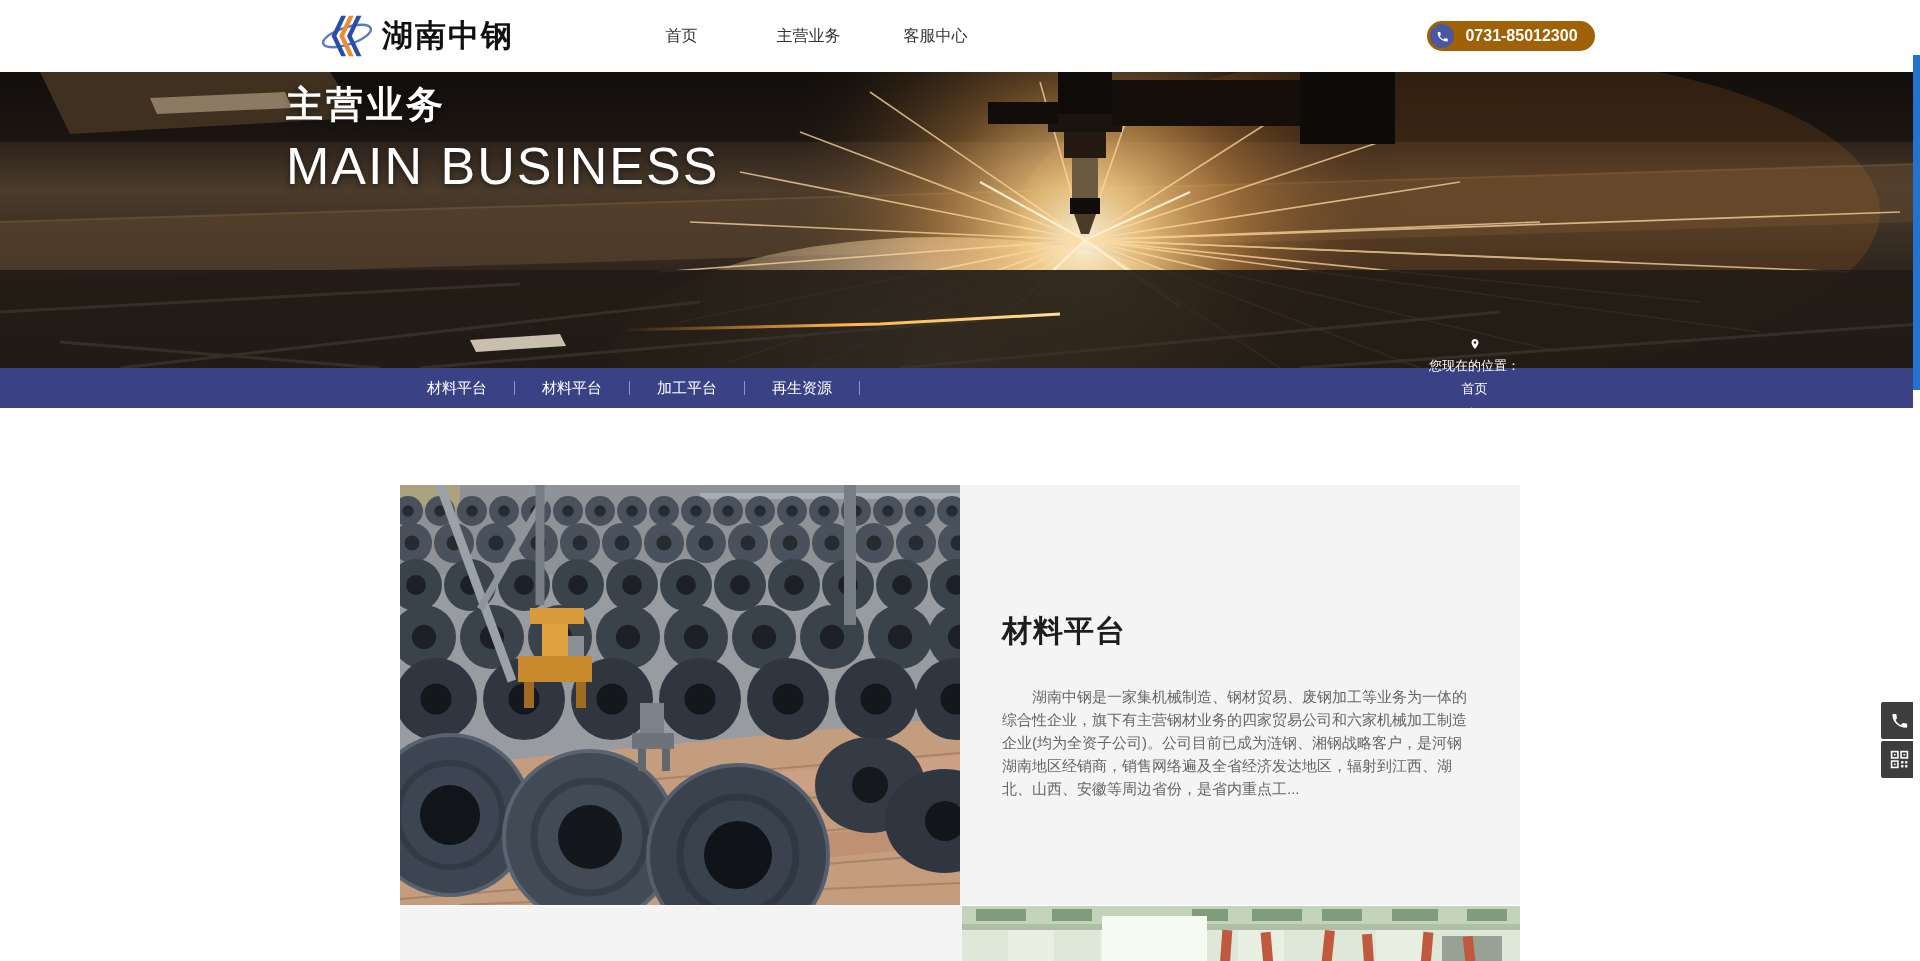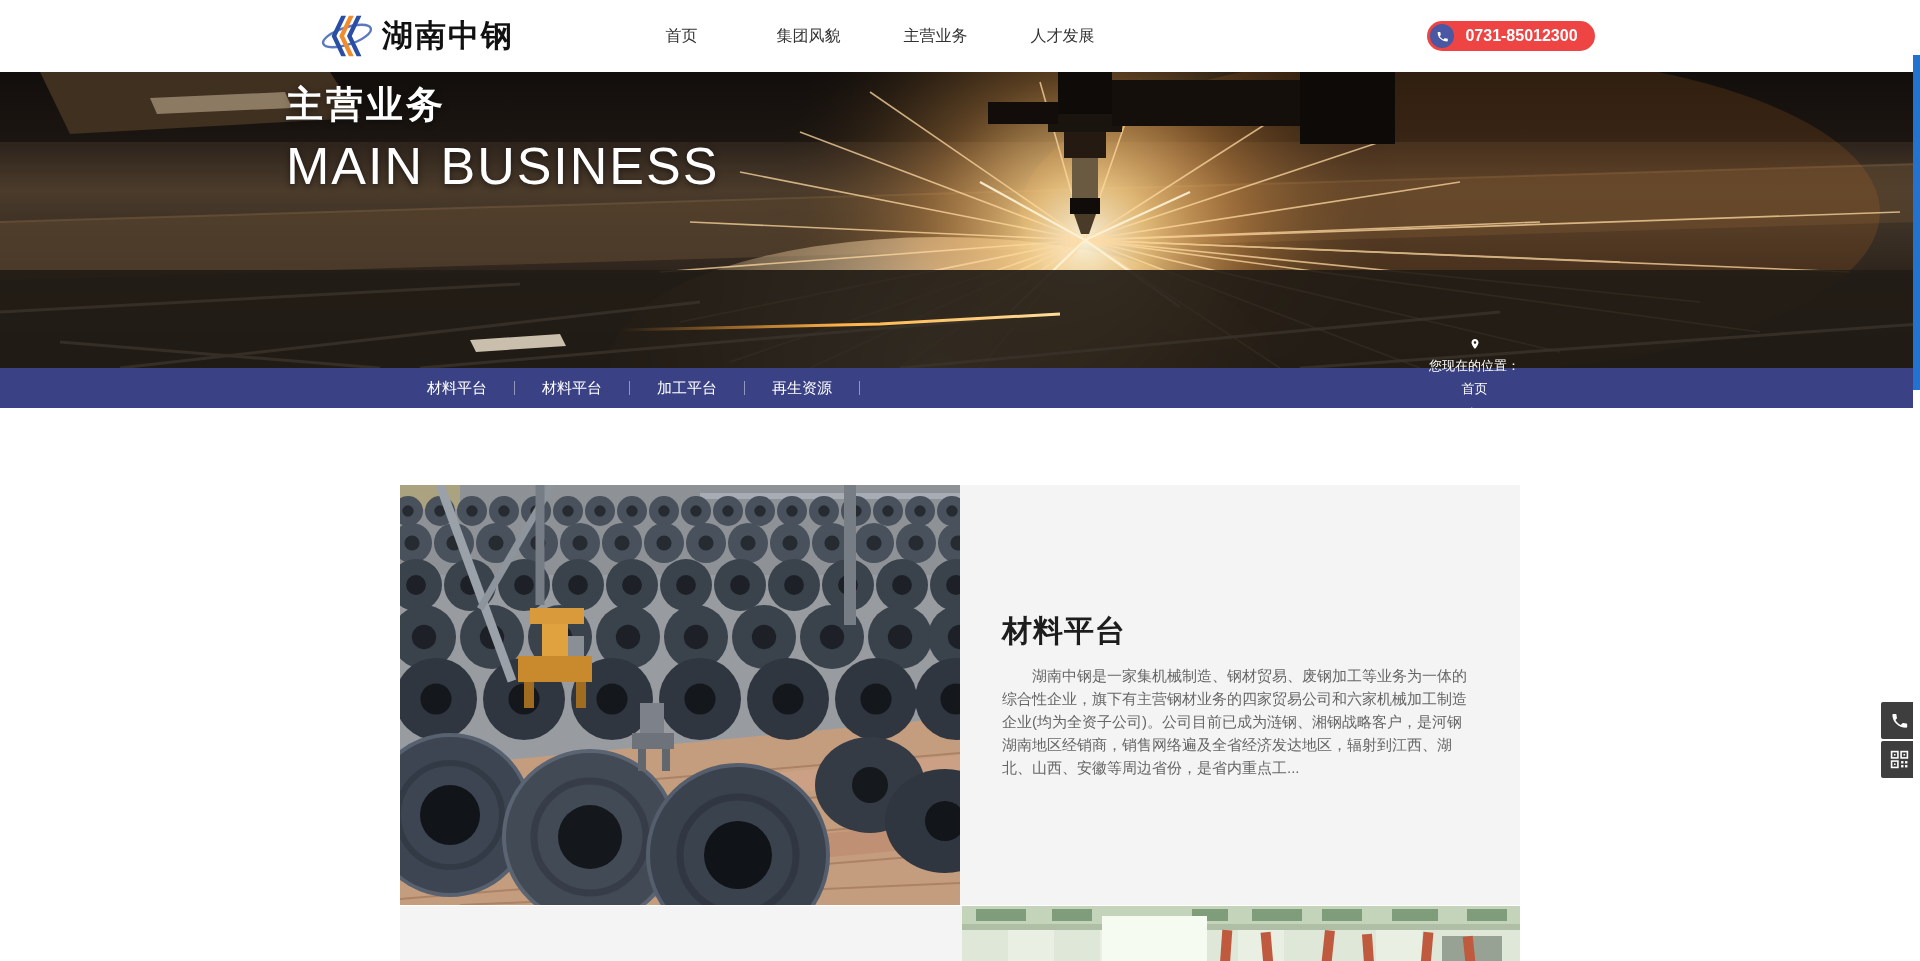--- a/index.html
+++ b/index.html
@@ -9,21 +9,21 @@
 
   
   .header { position:absolute; left:0; top:0; width:1920px; height:72px; background:#fff; z-index:5; }
   .logo { position:absolute; left:320px; top:11px; display:flex; align-items:center; cursor:pointer; }
   .logo svg { width:54px; height:50px; }
   .logo-text { font-size:31px; font-weight:bold; color:#111; letter-spacing:2px; margin-left:8px;text-align:center; }
   .nav { position:absolute; left:618px; top:0; height:72px; display:flex; list-style:none; }
   .nav li { width:127px; height:72px; display:flex; align-items:center; justify-content:center;
     font-size:16px; color:#333; cursor:pointer; }
   .phone-pill { position:absolute; right:325px; top:21px; width:168px; height:30px;
-    background:#ef4444; border-radius:16px; display:flex; align-items:center; }
+    background:#a16207; border-radius:16px; display:flex; align-items:center; }
   .phone-pill .pcirc { width:24px; height:24px; border-radius:50%; background:#4a57a2;
     margin-left:3px; display:flex; align-items:center; justify-content:center; }
   .phone-pill .pnum { color:#fff; font-size:16px; font-weight:bold; flex:1; text-align:center; padding-right:6px; }
 
   
   .hero { position:absolute; left:0; top:72px; width:1920px; height:296px; overflow:hidden; background:#241c15; }
   .hero svg.hero-art { position:absolute; left:0; top:0; width:1920px; height:296px; }
   .hero-titles { position:absolute; left:286px; top:8px; z-index:2; }
   .hero-cn { color:#fff; font-size:37px; font-weight:bold; letter-spacing:3px; text-shadow:0 2px 6px rgba(0,0,0,.5); }
   .hero-en { color:#fff; font-size:52px; font-weight:300; letter-spacing:2px; margin-top:6px; text-shadow:0 2px 6px rgba(0,0,0,.5); }
@@ -36,21 +36,21 @@
   .crumb { margin-left:auto; display:flex; align-items:center; color:#fff; font-size:13px; gap:5px;flex-direction:column; }
   .crumb .link { cursor:pointer; }
 
   
   .main { position:absolute; left:0; top:485px; width:1920px; }
   .row { width:1120px; margin:0 auto; display:flex; }
   .row1 { height:420px; }
   .row1 .photo { width:560px; height:420px; flex:none; }
   .row1 .textbox { flex:1; background:#f4f4f4; padding:126px 50px 0 42px; }
   .sec-title { font-size:30px; font-weight:bold; color:#1d1d1d; letter-spacing:1px; }
-  .sec-body { margin-top:12px; font-size:15px; color:#666; line-height:23px; text-indent:2em; }
+  .sec-body { margin-top:33px; font-size:15px; color:#666; line-height:23px; text-indent:2em; }
   .row2 { height:420px; margin-top:1px; }
   .row2 .textbox2 { flex:1; background:#f4f4f4; }
   .row2 .photo2 { width:558px; height:420px; flex:none; }
   .photo svg, .photo2 svg { display:block; width:100%; height:100%; }
 
   
   .side-tools { position:fixed; right:2px; top:702px; z-index:9; }
   .tool-btn { width:37px; height:37px; background:#3e3e3e; border-radius:2px; margin-bottom:2px;
     display:flex; align-items:center; justify-content:center; cursor:pointer; }
 
@@ -68,23 +68,22 @@
       <svg viewBox="0 0 56 52">
         <ellipse cx="28" cy="26" rx="26" ry="9" transform="rotate(-18 28 26)" fill="none" stroke="#5b79c0" stroke-width="2.5"></ellipse>
         <polygon points="22,5 27,5 17,26 27,47 22,47 12,26" fill="#2a4da5"></polygon>
         <polygon points="30,5 35,5 25,26 35,47 30,47 20,26" fill="#f08c2e"></polygon>
         <polygon points="38,5 43,5 33,26 43,47 38,47 28,26" fill="#2a4da5"></polygon>
       </svg>
       <span class="logo-text">湖南中钢</span>
     </div>
     <ul class="nav">
       <li>首页</li>
-      <li>集团风貌</li>
       <li>主营业务</li>
-      <li>人才发展</li>
+      <li>客服中心</li>
     </ul>
     <div class="phone-pill">
       <span class="pcirc">
         <svg width="13" height="13" viewBox="0 0 24 24">
             <path fill="#fff" d="M6.6 10.8c1.5 3 3.9 5.4 6.9 6.9l2.3-2.3c.3-.3.7-.4 1.1-.2 1.2.4 2.5.6 3.8.6.6 0 1 .4 1 1V20c0 .6-.4 1-1 1C10.4 21 3 13.6 3 4.7c0-.6.4-1 1-1h3.2c.6 0 1 .4 1 1 0 1.3.2 2.6.6 3.8.1.4 0 .8-.2 1.1l-2.3 2.3z"></path>
           </svg>
       </span>
       <span class="pnum">0731-85012300</span>
     </div>
   </div>

